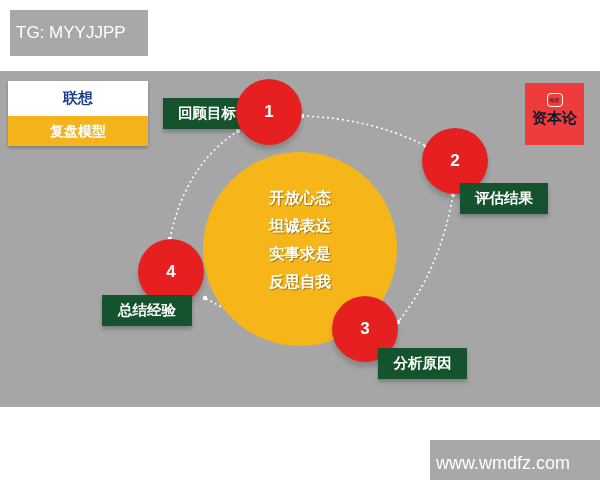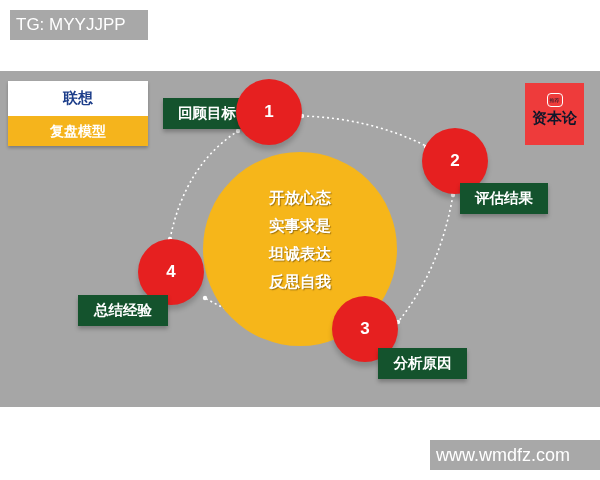--- a/index.html
+++ b/index.html
@@ -1,19 +1,19 @@
 <!DOCTYPE html>
 <html><head>
 <meta charset="utf-8">
 <style>
   html, body { margin:0; padding:0; }
   body { width:600px; height:480px; background:#ffffff; position:relative; overflow:hidden;
          font-family:"DejaVu Sans", sans-serif; }
   .watermark { position:absolute; background:#a8a8a8; color:#ffffff;
-               font-family:"Liberation Sans", sans-serif; font-size:17px; line-height:30px; padding:0 6px; }
+               font-family:"Liberation Sans", sans-serif; font-size:17px; line-height:30px; padding:8px 6px; }
   .wm-top { left:10px; top:10px; width:126px; height:30px; }
   .wm-bottom { left:430px; top:440px; width:178px; height:30px; font-size:18px; }
   .panel { position:absolute; left:0; top:71px; width:600px; height:336px; background:#a6a6a6; }
   svg.rings { position:absolute; left:0; top:0; }
   .logo-box { position:absolute; left:8px; top:81px; width:140px; height:65px; box-shadow:0 2px 3px rgba(0,0,0,0.25); }
   .logo-white { height:35px; background:#ffffff; display:flex; align-items:center; justify-content:center; }
   .logo-lenovo { font-family:"Liberation Sans", sans-serif; font-weight:bold; font-style:italic; font-size:20px; color:#1d3e8a; letter-spacing:-0.5px; }
   .logo-cn { font-weight:bold; font-size:15px; color:#1d3e8a; margin-left:0; }
   .logo-yellow { height:30px; background:#f5b41c; color:#ffffff; font-weight:bold; font-size:14px; text-align:center; line-height:30px; }
   .red-logo { position:absolute; left:525px; top:83px; width:59px; height:62px; background:#ee3b3b; color:#0f172a; text-align:center; }
@@ -62,30 +62,30 @@
 </div>
 
 <div class="red-logo">
   <div class="hex">推荐</div>
   <div class="red-logo-text">资本论</div>
 </div>
 
 <div class="big-circle"></div>
 <div class="center-lines">
   <div class="center-line">开放心态</div>
+  <div class="center-line">坦诚表达</div>
   <div class="center-line">实事求是</div>
-  <div class="center-line">坦诚表达</div>
   <div class="center-line">反思自我</div>
 </div>
 
 <div class="step-label" style="left:163px; top:98px; width:88px;">回顾目标</div>
 <div class="step-circle" style="left:236px; top:79px;">1</div>
 
 <div class="step-circle" style="left:422px; top:128px;">2</div>
 <div class="step-label" style="left:460px; top:183px; width:88px;">评估结果</div>
 
 <div class="step-circle" style="left:332px; top:296px;">3</div>
 <div class="step-label" style="left:378px; top:348px; width:89px;">分析原因</div>
 
 <div class="step-circle" style="left:138px; top:239px;">4</div>
-<div class="step-label" style="left:78px; top:295px; width:90px;">总结经验</div>
+<div class="step-label" style="left:102px; top:295px; width:90px;">总结经验</div>
 
 <div class="watermark wm-bottom">www.wmdfz.com</div>
 
 </body></html>

